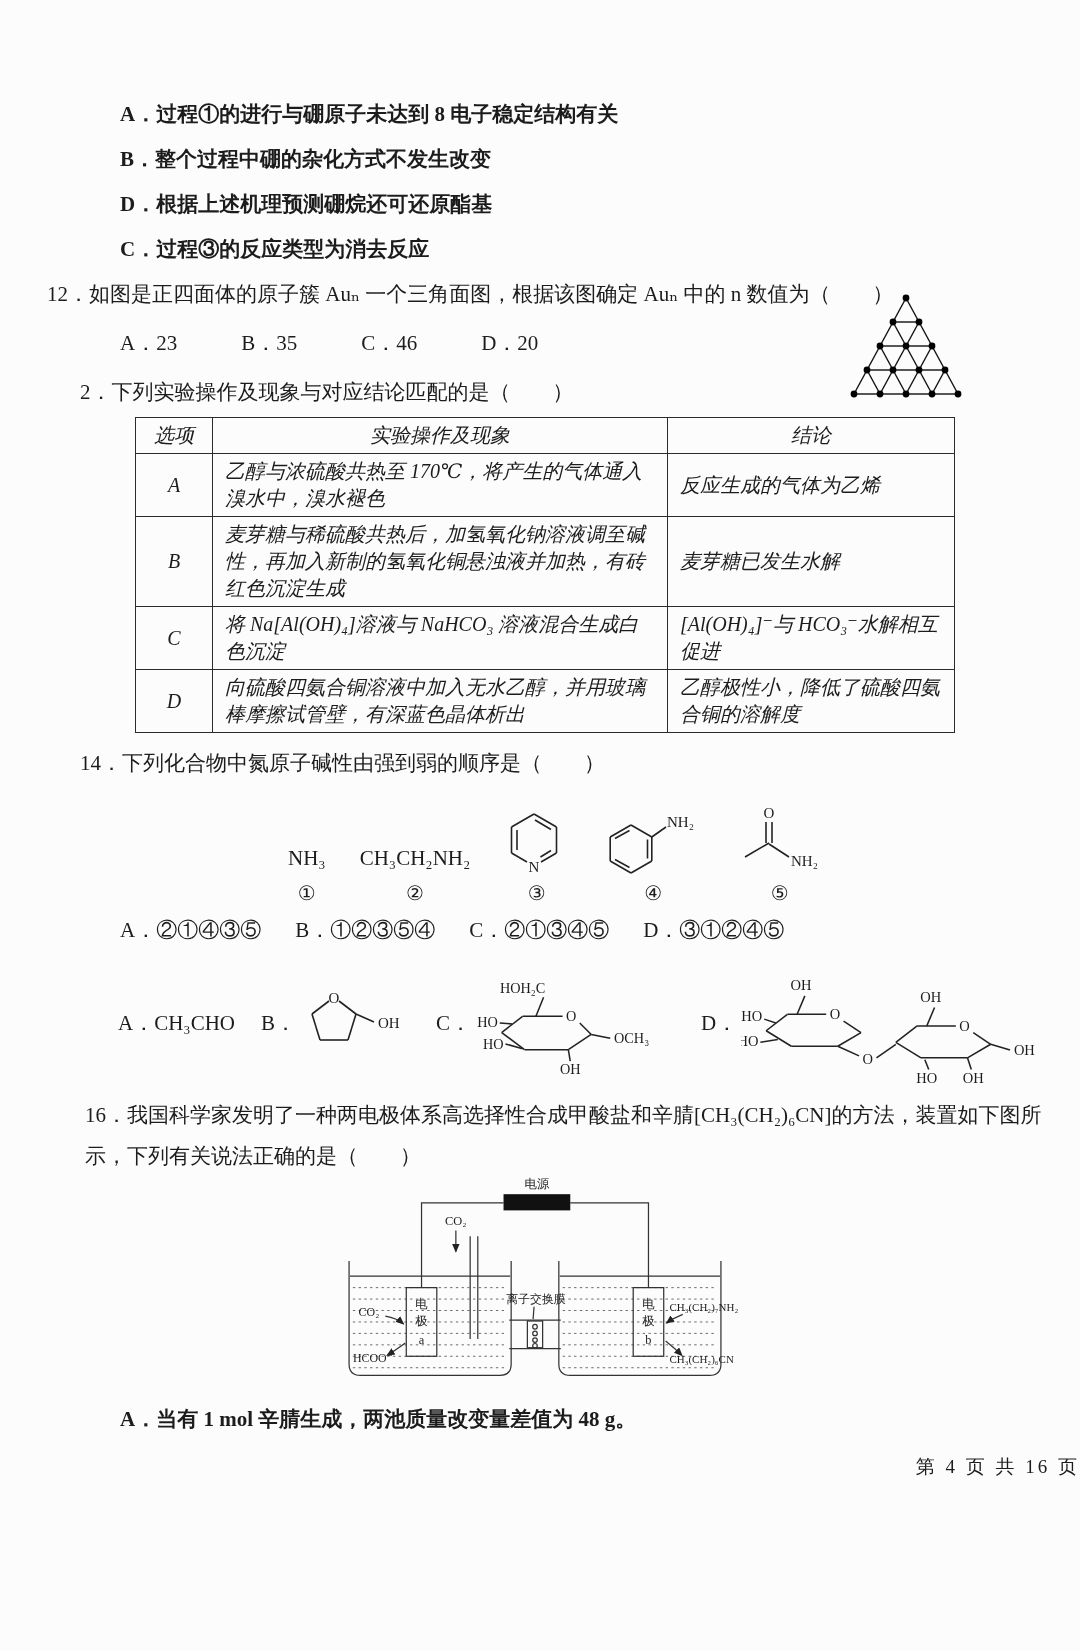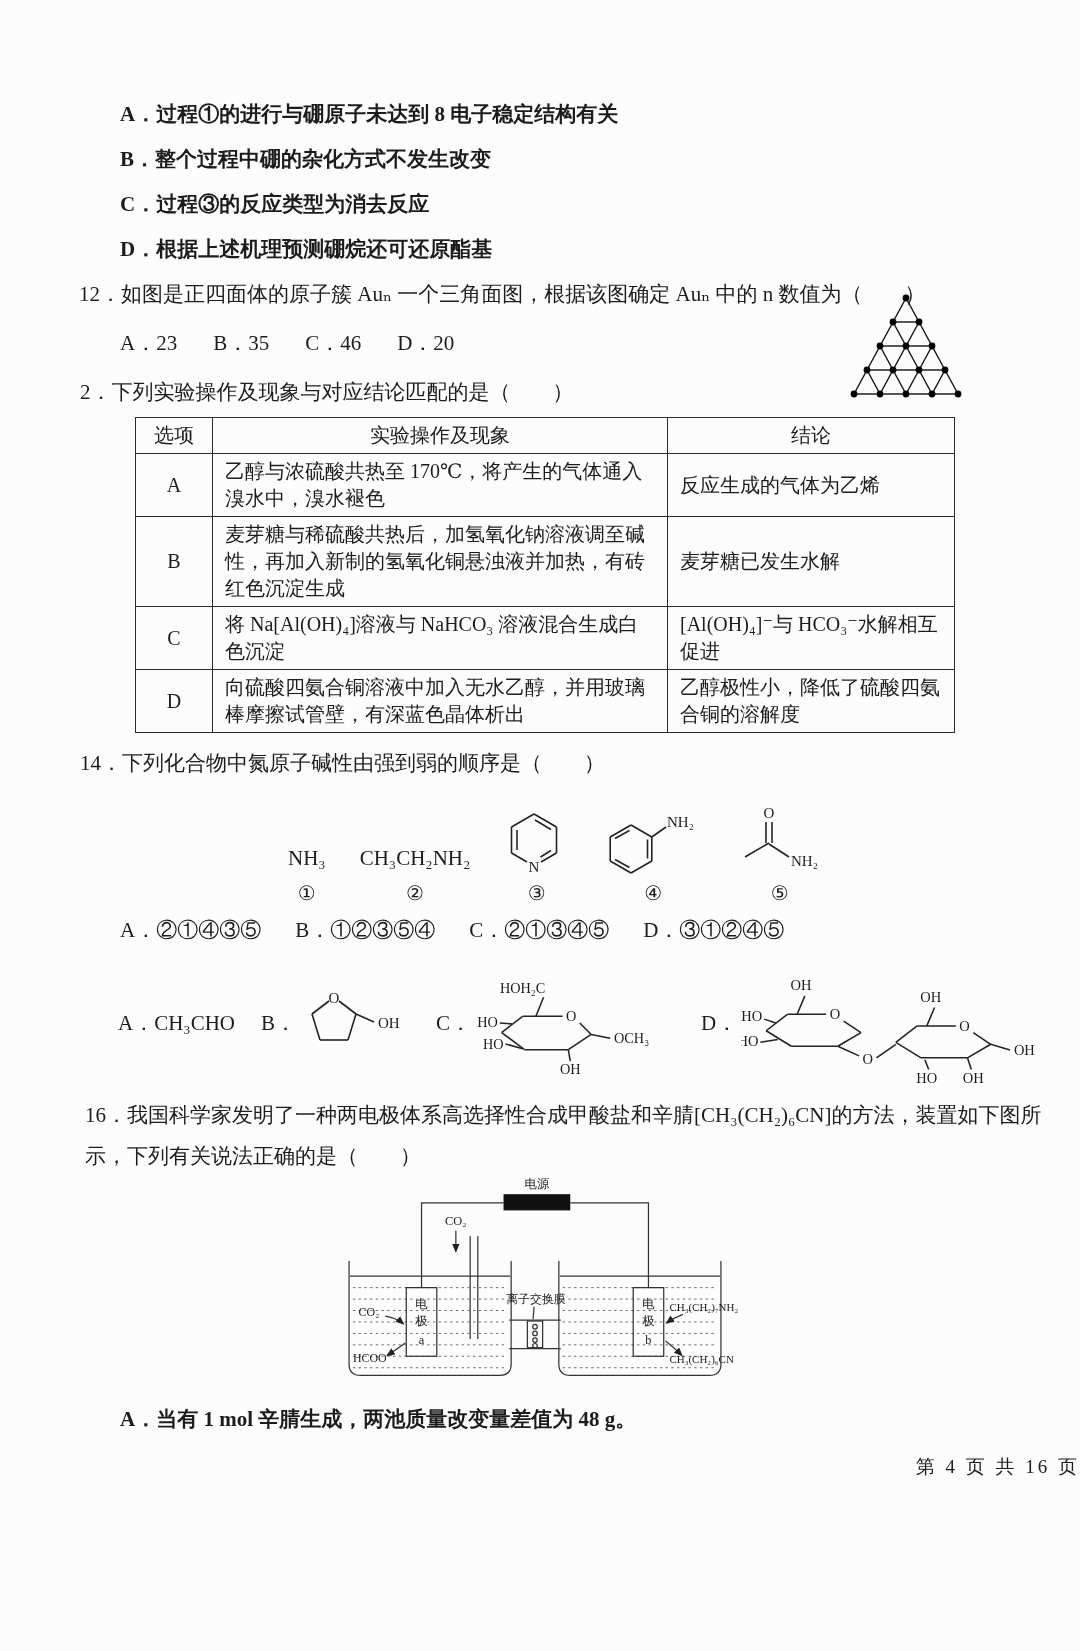--- a/index.html
+++ b/index.html
@@ -3,26 +3,26 @@
 <meta charset="utf-8">
 <style>
   html,body{margin:0;padding:0;background:#e8e8e8;}
   .page{
     width:1080px;height:1651px;margin:0 auto;background:#fcfcfc;
     position:relative;overflow:hidden;color:#1c1c1c;
     font-family:"Liberation Serif","DejaVu Serif",serif;font-size:21px;
   }
   .optline{margin:0 0 16px 120px;line-height:29px;font-weight:bold;}
   .stem{margin:20px 0 0 80px;line-height:29px;}
-  .stem.q12{margin-left:79px;margin-top:16px;}
-  .optrow{display:flex;gap:36px;margin:20px 0 0 120px;line-height:29px;}
+  .stem.q12{margin-left:47px;margin-top:16px;}
+  .optrow{display:flex;gap:64px;margin:20px 0 0 120px;line-height:29px;}
   .optrow.q14row{gap:34px;}
   .tri{position:absolute;left:846px;top:290px;}
   table.q13{border-collapse:collapse;margin:10px 0 0 135px;width:820px;font-size:20px;}
-  table.q13 th,table.q13 td{border:1.6px solid #2b2b2b;padding:4px 12px;line-height:27px;vertical-align:middle;}
+  table.q13 th,table.q13 td{border:1.6px solid #2b2b2b;padding:4px 12px;line-height:27px;vertical-align:middle;font-style:italic;}
   table.q13 th{font-weight:normal;text-align:center;}
   td.copt{text-align:center;width:52px;}
   td.cop{width:430px;}
   .cmprow{display:flex;align-items:flex-end;gap:34px;margin:6px 0 0 288px;height:122px;}
   .cmp{display:flex;flex-direction:column;align-items:center;justify-content:flex-end;}
   .cmp .f{line-height:24px;margin-bottom:10px;}
   .cmp .num{font-size:20px;line-height:26px;}
   .q15row{display:flex;align-items:center;gap:26px;margin:8px 0 0 118px;height:140px;}
   .q15row .lbl{white-space:nowrap;}
   .pair{display:flex;align-items:center;gap:4px;}
@@ -35,22 +35,22 @@
 </style>
 </head>
 <body>
 
 <div class="page">
 
   
   <div style="padding-top:100px;">
     <div class="optline">A．过程①的进行与硼原子未达到 8 电子稳定结构有关</div>
     <div class="optline">B．整个过程中硼的杂化方式不发生改变</div>
+    <div class="optline">D．根据上述机理预测硼烷还可还原酯基</div>
     <div class="optline">C．过程③的反应类型为消去反应</div>
-    <div class="optline">D．根据上述机理预测硼烷还可还原酯基</div>
   </div>
 
   
   <div class="stem q12">12．如图是正四面体的原子簇 Auₙ 一个三角面图，根据该图确定 Auₙ 中的 n 数值为（　　）</div>
   <div class="optrow">
     <span>A．23</span>
     <span>B．35</span>
     <span>C．46</span>
     <span>D．20</span>
   </div>

